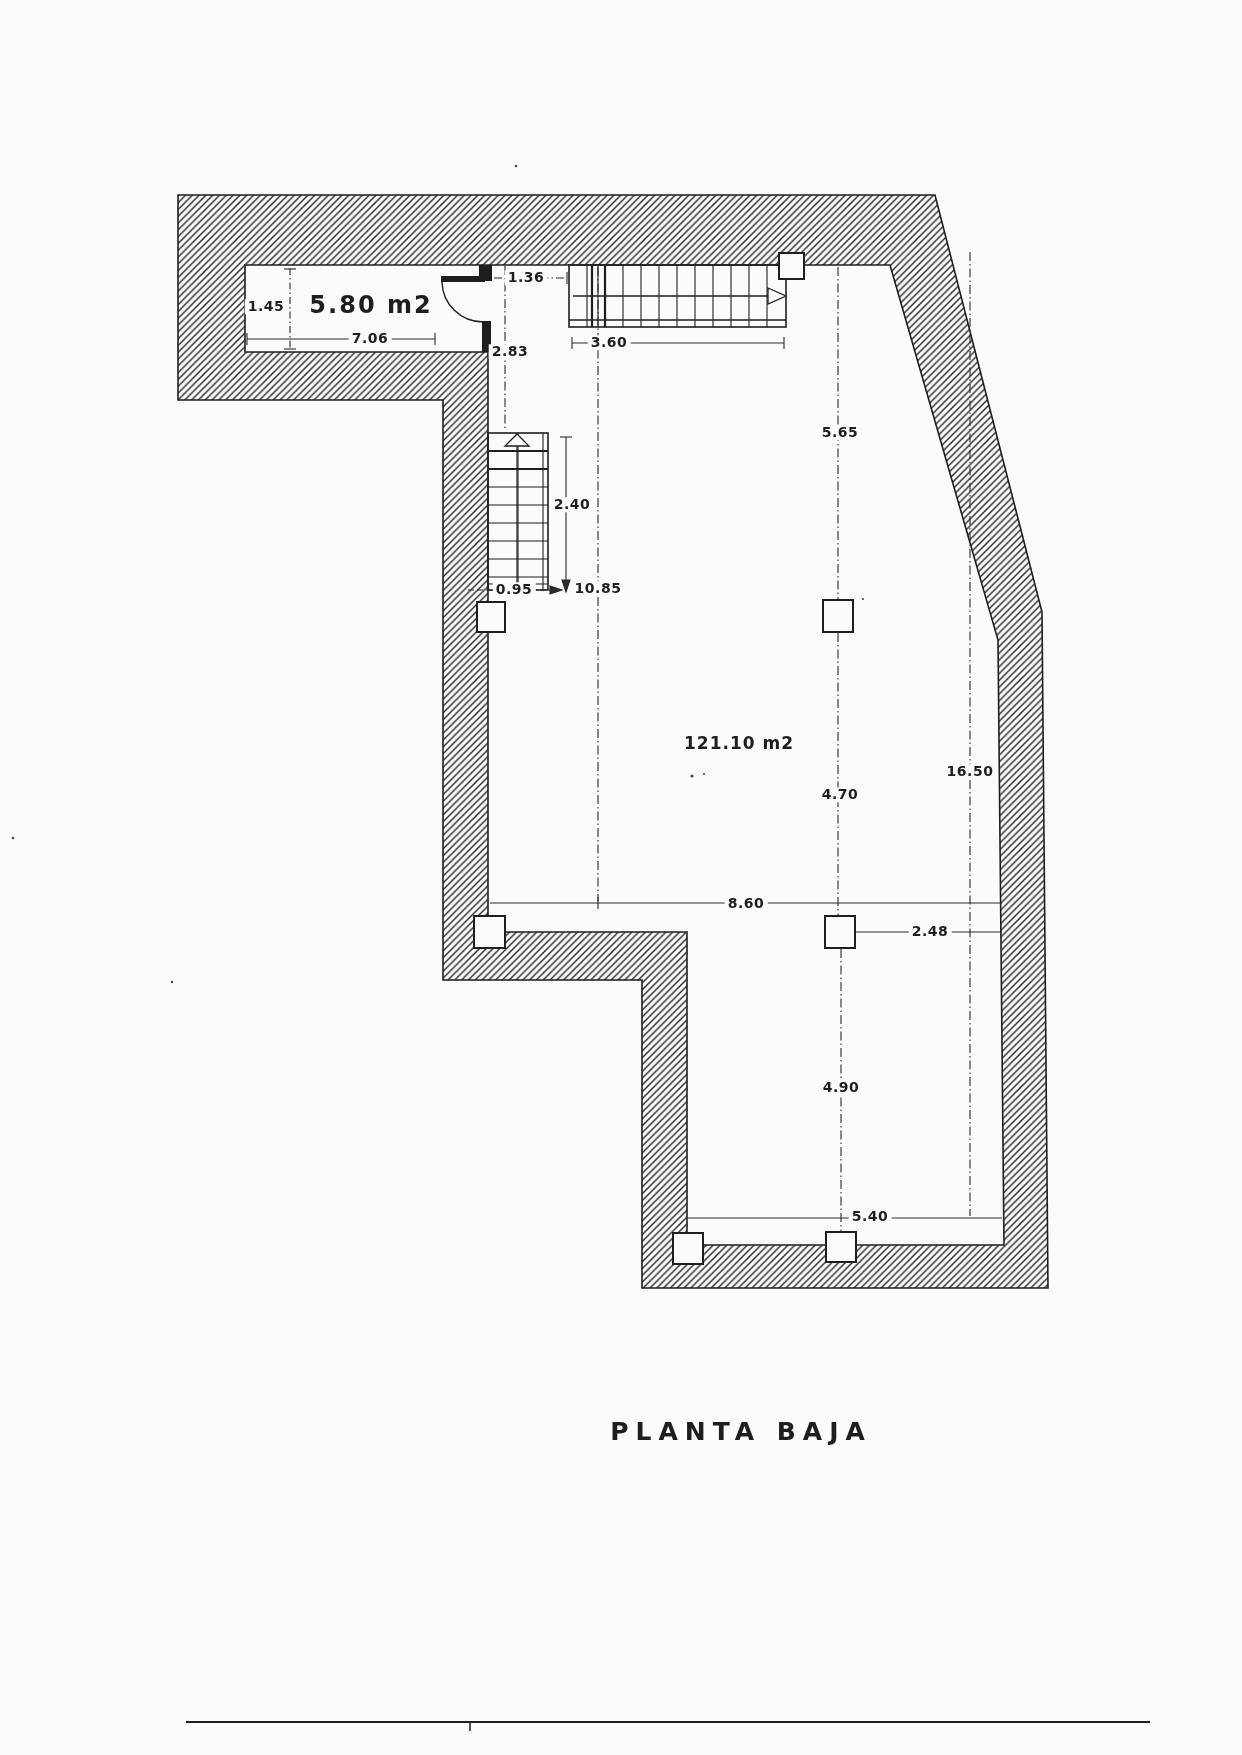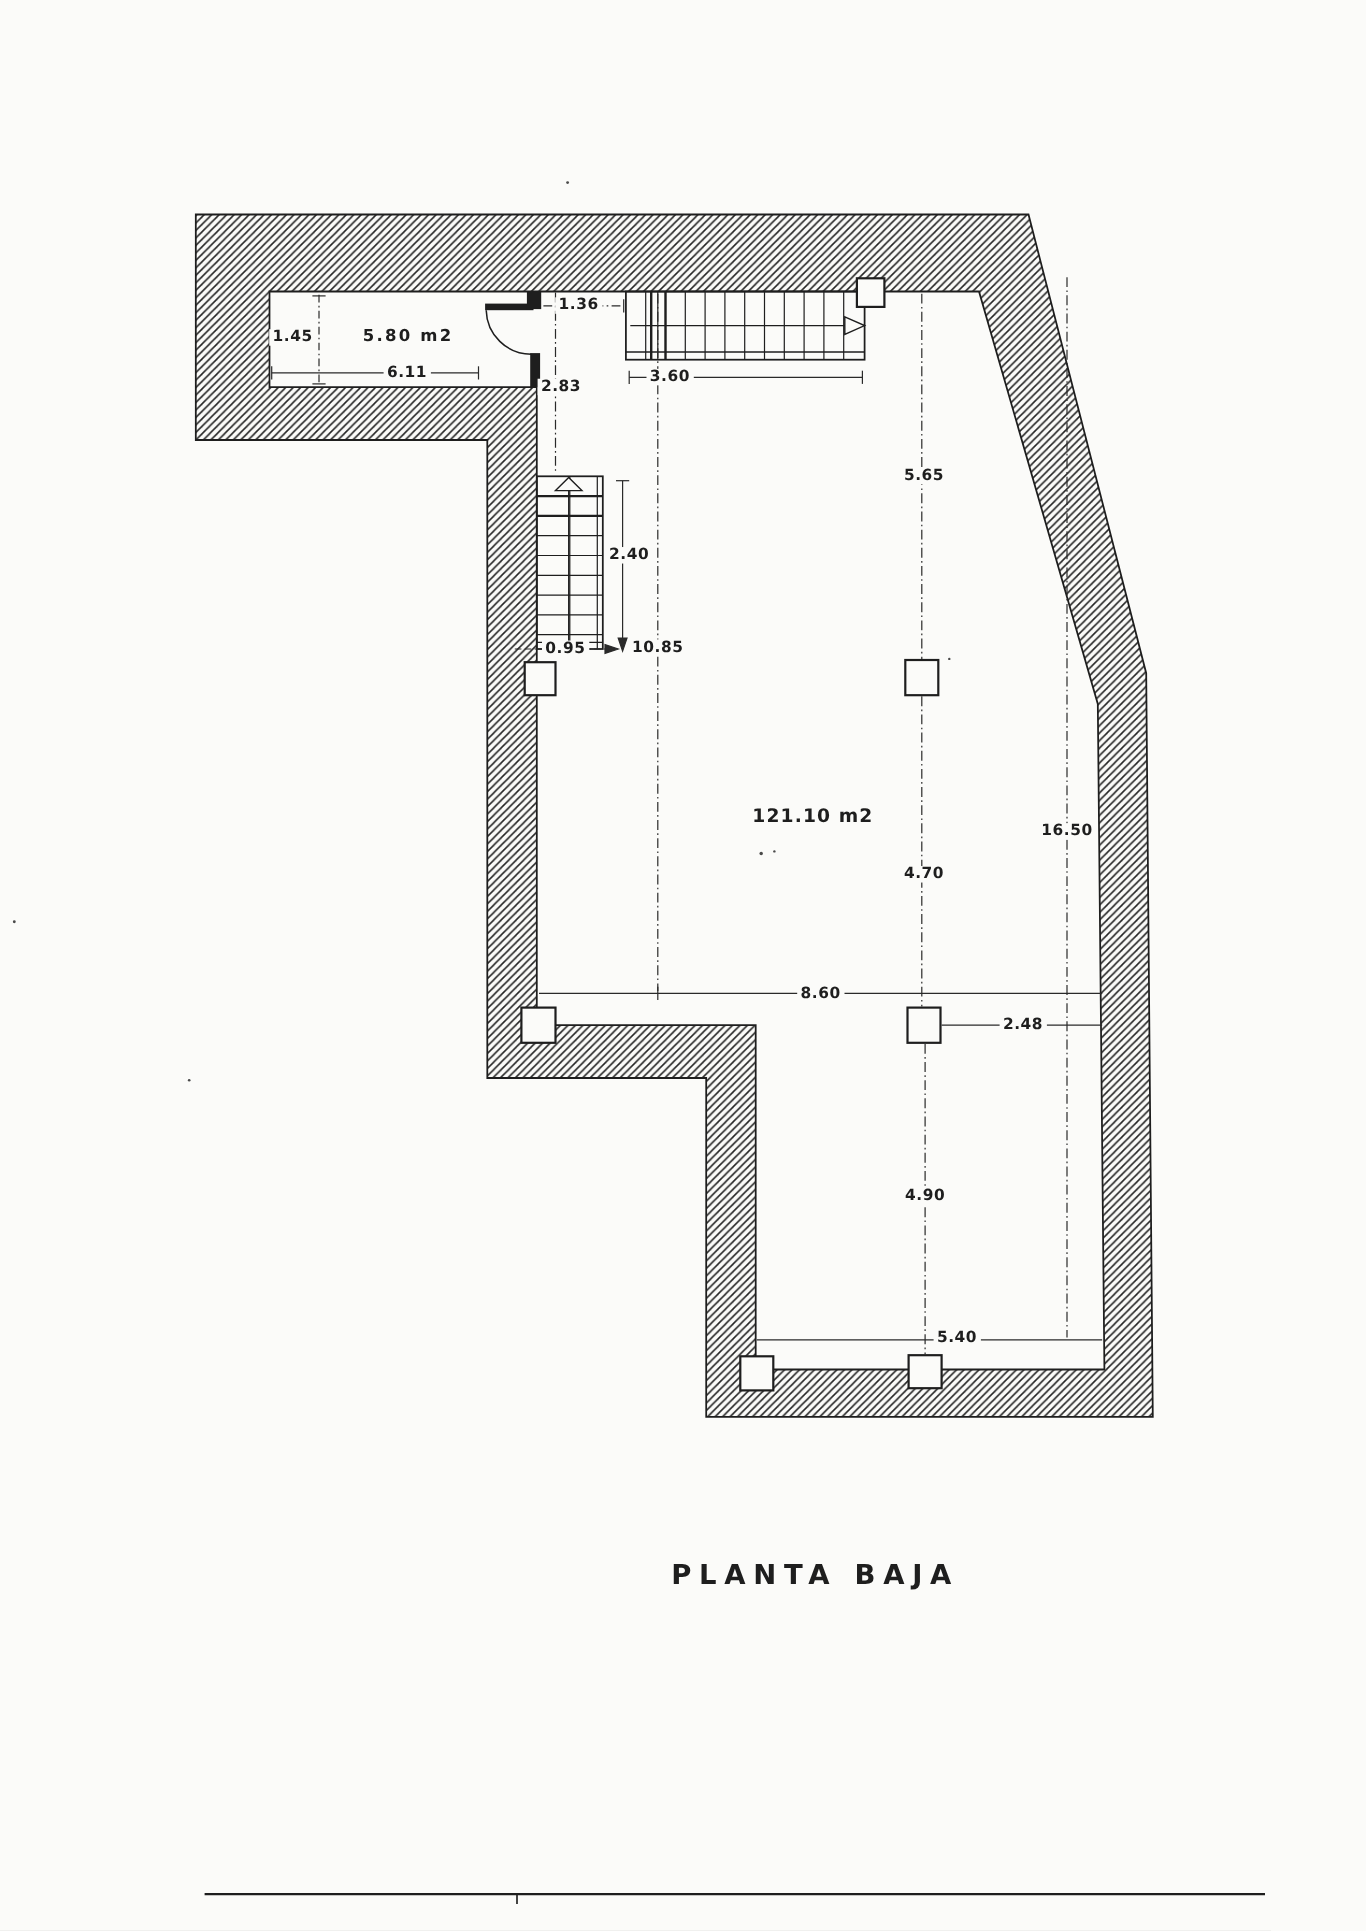--- a/index.html
+++ b/index.html
@@ -22,21 +22,21 @@
     transform:translate(-50%,-50%);
     font-size:14px;
     letter-spacing:0.5px;
     color:var(--ink);
     background:var(--paper);
     padding:0 3px;
     white-space:nowrap;
     line-height:1.1;
     font-weight:bold;
   }
-  .lbl-area-small{font-size:15px;letter-spacing:2px;}
+  .lbl-area-small{font-size:24px;letter-spacing:2px;}
   .lbl-area-main{font-size:17px;letter-spacing:1px;}
   .lbl-title{font-size:25px;letter-spacing:7px;background:transparent;}
 </style>
 </head>
 <body>
 
 <div class="sheet">
 
   <svg class="plan-svg" width="1242" height="1755" viewBox="0 0 1242 1755">
     <defs>
@@ -157,30 +157,30 @@
       <circle cx="692" cy="776" r="1.6"></circle>
       <circle cx="704" cy="774" r="1.1"></circle>
       <circle cx="13" cy="838" r="1.3"></circle>
       <circle cx="172" cy="982" r="1.2"></circle>
       <circle cx="863" cy="599" r="1.1"></circle>
     </g>
   </svg>
 
   <span class="lbl" style="left:266px;top:307px;">1.45</span>
   <span class="lbl lbl-area-small" style="left:371px;top:305px;">5.80 m2</span>
-  <span class="lbl" style="left:370px;top:339px;">6.11</span>
+  <span class="lbl" style="left:370px;top:339px;">7.06</span>
   <span class="lbl" style="left:526px;top:278px;">1.36</span>
   <span class="lbl" style="left:510px;top:352px;">2.83</span>
   <span class="lbl" style="left:609px;top:343px;">3.60</span>
   <span class="lbl" style="left:572px;top:505px;">2.40</span>
   <span class="lbl" style="left:514px;top:590px;">0.95</span>
   <span class="lbl" style="left:598px;top:589px;">10.85</span>
   <span class="lbl" style="left:840px;top:433px;">5.65</span>
   <span class="lbl lbl-area-main" style="left:739px;top:743px;">121.10 m2</span>
   <span class="lbl" style="left:840px;top:771px;margin-top:24px;">4.70</span>
-  <span class="lbl" style="left:970px;top:756px;">16.50</span>
+  <span class="lbl" style="left:970px;top:772px;">16.50</span>
   <span class="lbl" style="left:746px;top:904px;">8.60</span>
   <span class="lbl" style="left:930px;top:932px;">2.48</span>
   <span class="lbl" style="left:841px;top:1088px;">4.90</span>
   <span class="lbl" style="left:870px;top:1217px;">5.40</span>
   <span class="lbl lbl-title" style="left:741px;top:1432px;">PLANTA BAJA</span>
 
 </div>
 
 </body></html>

